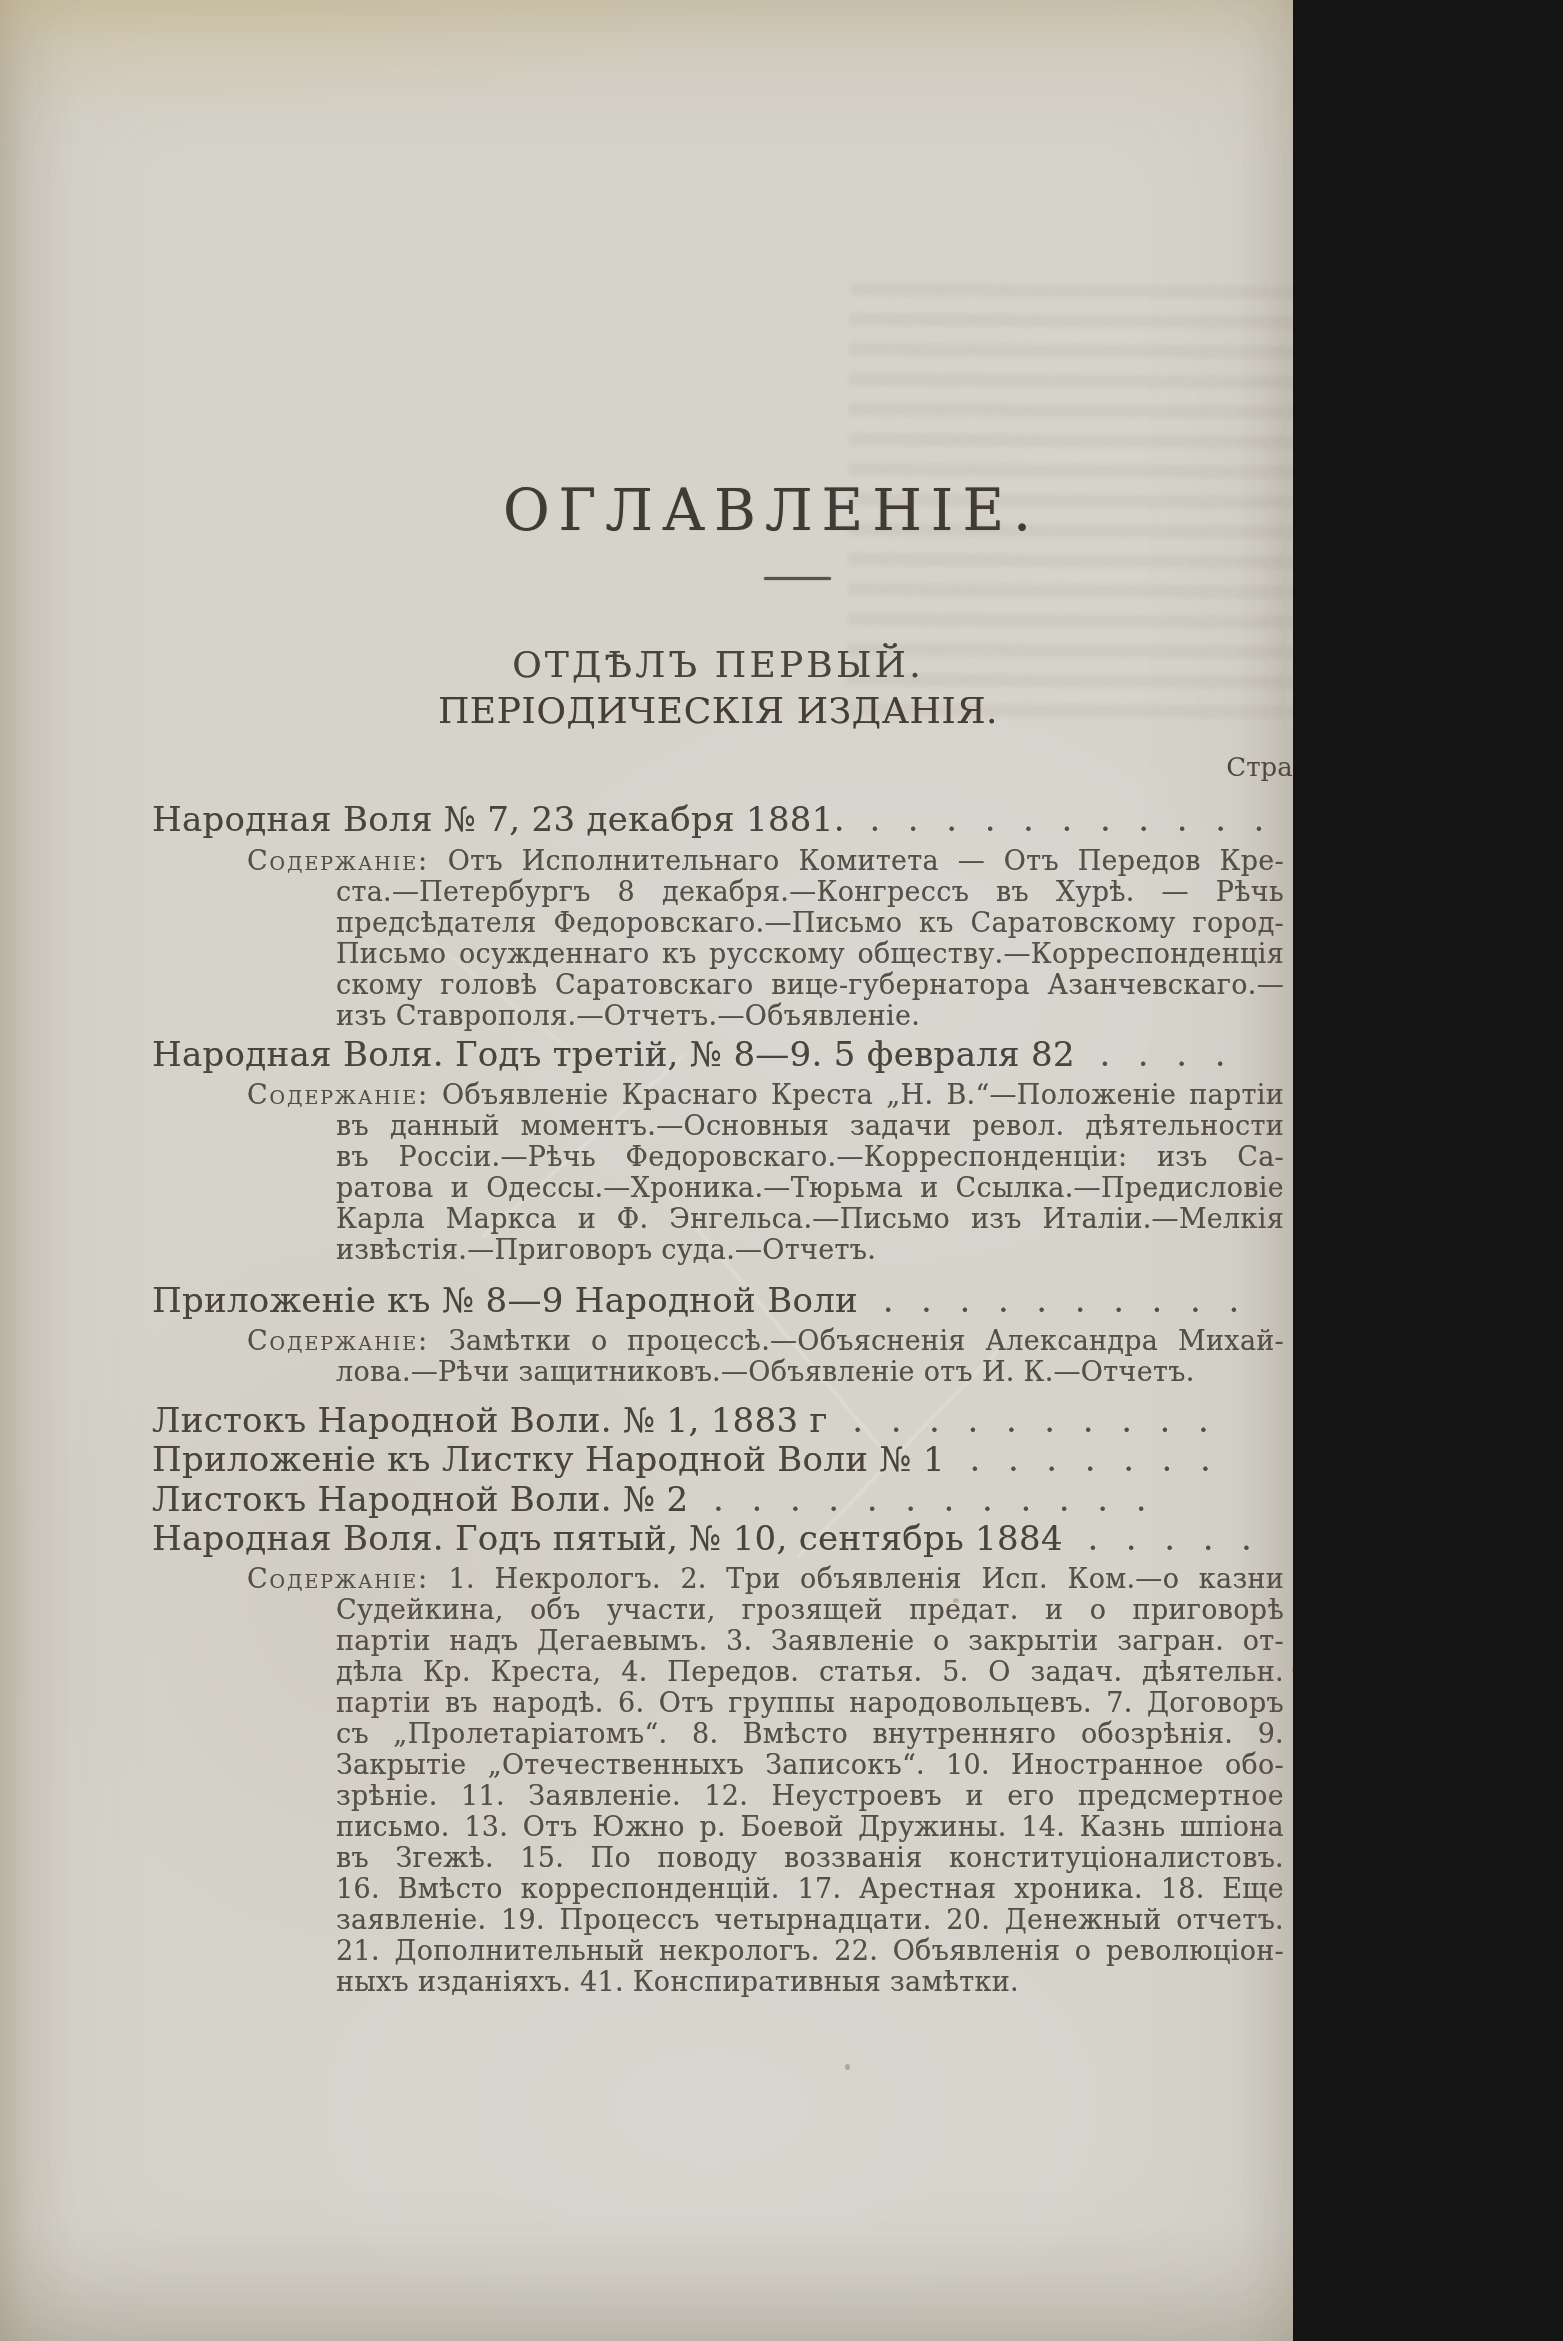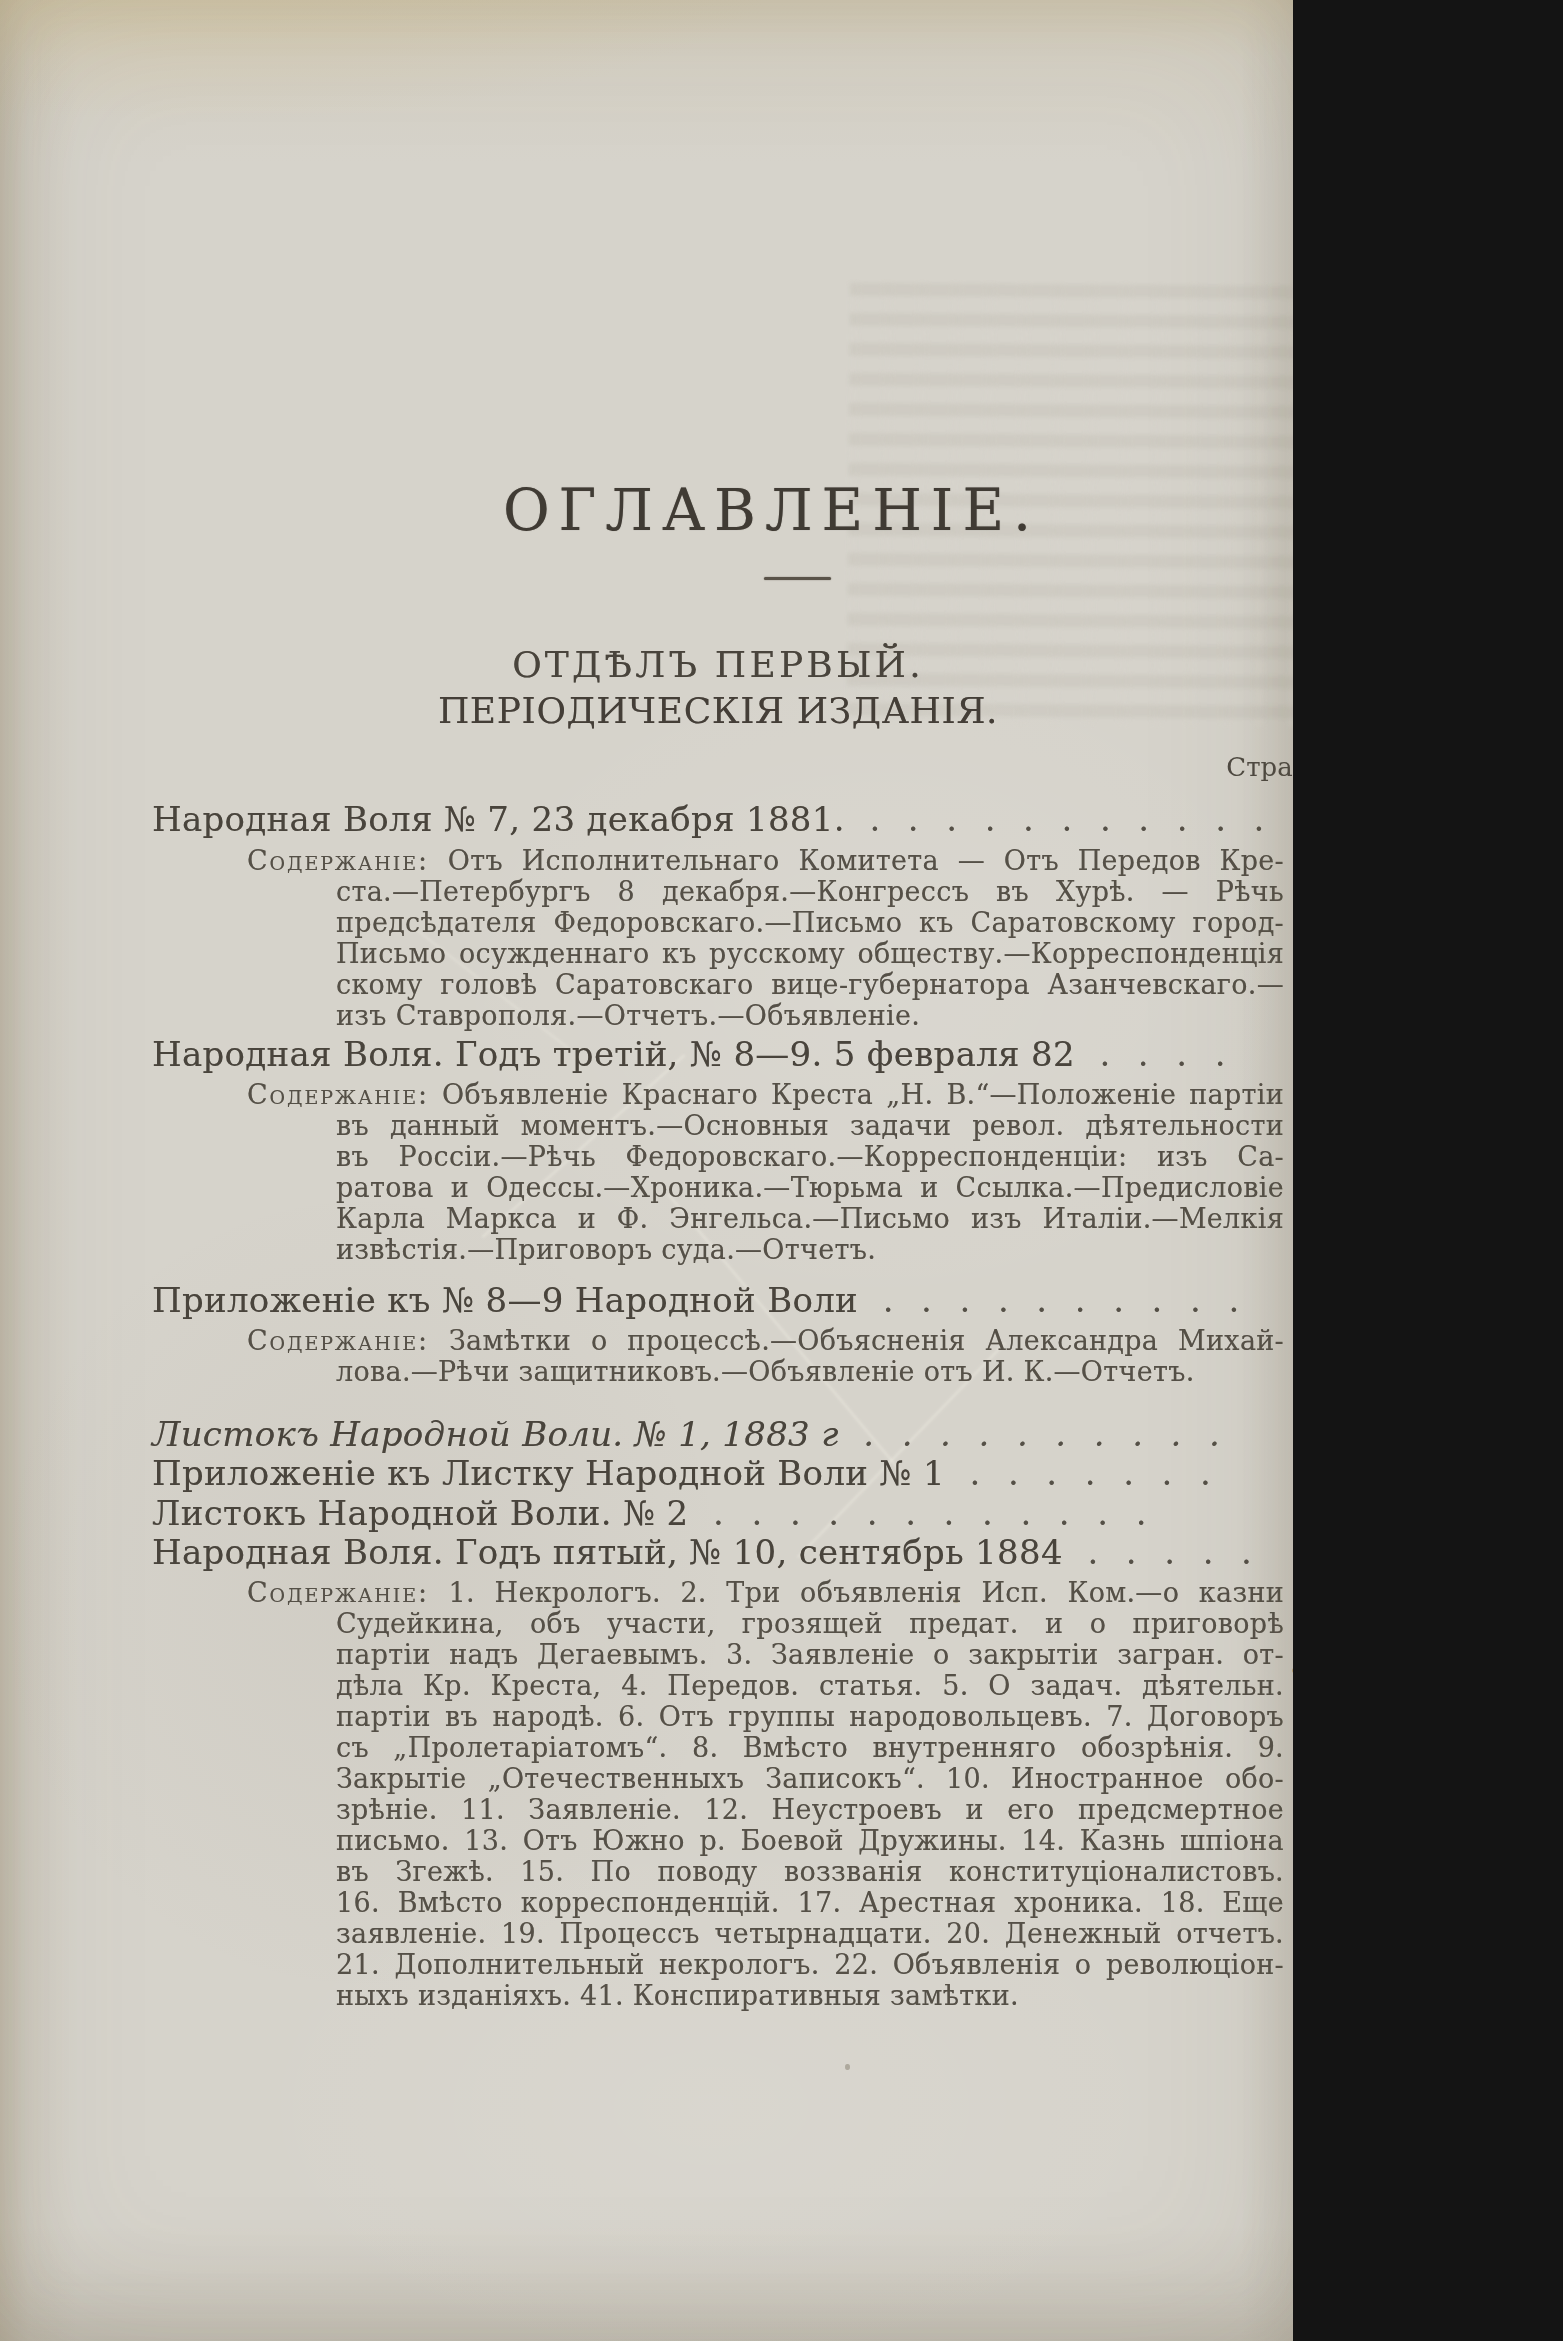--- a/index.html
+++ b/index.html
@@ -65,21 +65,21 @@
     font-size:27px; line-height:31px; letter-spacing:0.3px; color:#555047;
     text-shadow:0 0 0.6px rgba(85,80,71,0.45);
   }
   .cline { text-align:justify; text-align-last:justify; }
   .cline.first { text-indent:-89px; }
   .cline.last  { text-align-last:left; }
   .clabel { font-variant-caps:small-caps; letter-spacing:1.9px; }
 
   .e2 { margin-top:3.9px; }
   .e3 { margin-top:15.5px; }
-  .e4 { margin-top:28px;font-style:italic; }
+  .e4 { margin-top:14px; }
   .e5, .e6, .e7 { margin-top:1.3px; }
 
   
   .ghost {
     position:absolute; pointer-events:none; filter:blur(1.9px);
     background:
       repeating-linear-gradient(180deg, rgba(120,112,96,0.085) 0 13px, rgba(120,112,96,0) 13px 30px),
       repeating-linear-gradient(90deg, rgba(214,211,203,0.55) 0 9px, rgba(214,211,203,0) 9px 34px);
   }
   .ghost.g1 { left:848px; top:285px;  width:647px; height:440px; transform:rotate(0.4deg); opacity:0.9; }

